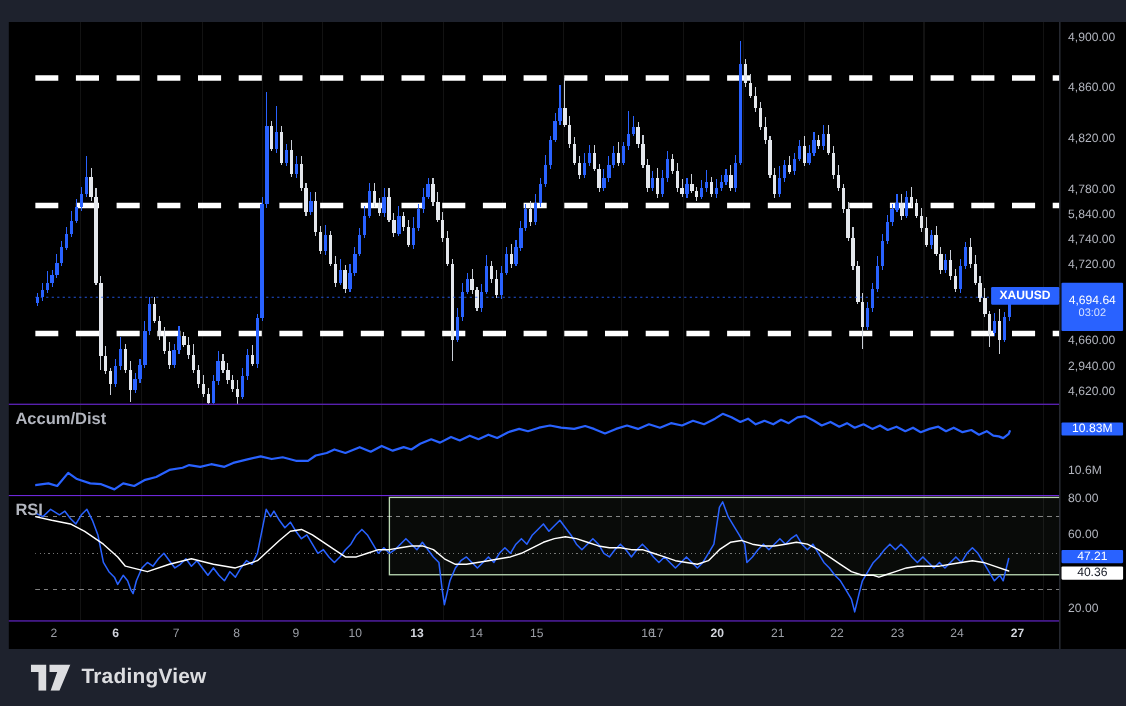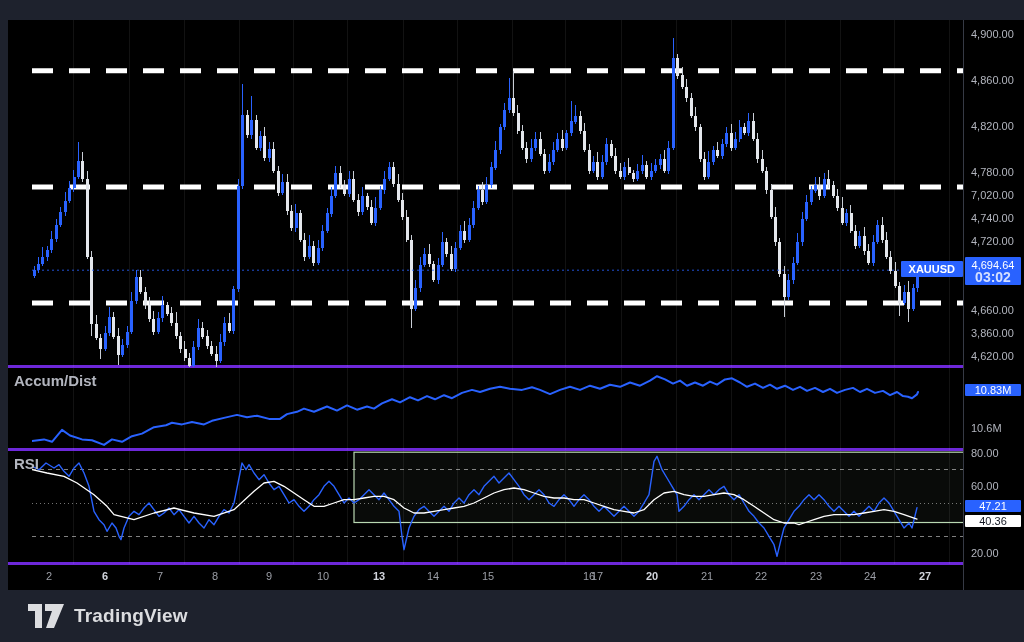--- a/index.html
+++ b/index.html
@@ -2,36 +2,36 @@
 <html><head>
 <meta charset="utf-8">
 <style>
   html,body{margin:0;padding:0;background:#000;}
   .stage{position:relative;width:1024px;height:642px;background:#1e222d;overflow:hidden;
          font-family:"Liberation Sans",sans-serif;-webkit-font-smoothing:antialiased;}
   .topbar{position:absolute;left:0;top:0;width:100%;height:20px;background:#1e222d;}
   .topbar span{display:inline-block;margin-left:28px;line-height:20px;font-size:11px;font-weight:bold;color:#bfc2c9;}
   .chart{position:absolute;left:8px;top:20px;right:0;bottom:52px;background:#000;}
   .plots{position:absolute;left:0;top:0;right:61px;bottom:0;}
-  .panel{position:relative;width:100%;box-sizing:border-box;border-bottom:3px solid #6d28d9;padding-left:24px;}
+  .panel{position:relative;width:100%;box-sizing:border-box;border-bottom:1px solid #6d28d9;padding-left:24px;}
   .panel svg{display:block;}
   #panel-main{height:348px;}
   #panel-accum{height:83px;}
   #panel-rsi{height:114px;}
   .timeaxis{position:relative;height:25px;}
   .timeaxis .tlab{position:absolute;top:5px;transform:translateX(-50%);font-size:11px;color:#9b9ea6;}
   .timeaxis .tlab.bold{font-weight:bold;color:#d1d4dc;}
   .ind-title{position:absolute;left:6px;top:4px;font-size:15px;font-weight:bold;color:#b2b5be;z-index:3;}
   .paxis{position:absolute;top:0;right:0;bottom:0;width:61px;background:#000;border-left:1px solid #363a45;box-sizing:border-box;}
   .plab{position:absolute;left:7px;font-size:11px;color:#b2b5be;white-space:nowrap;}
   .axis-badge{position:absolute;left:1px;right:3px;text-align:center;font-size:11px;border-radius:1px;z-index:4;}
   .axis-badge.blue{background:#2962FF;color:#fff;}
   .axis-badge.white{background:#fff;color:#131722;}
-  #price-badge{padding:2px 0;line-height:12px;}
-  #price-badge .cd{font-size:14px;color:rgba(255,255,255,.8);font-weight:bold;}
+  #price-badge{padding:10px 0;line-height:12px;}
+  #price-badge .cd{font-size:10px;color:rgba(255,255,255,.8);}
   .sym-badge{position:absolute;right:0;background:#2962FF;color:#fff;font-size:11px;font-weight:bold;
              padding:2px 8px;z-index:3;border-radius:1px;}
   .bottombar{position:absolute;left:0;bottom:0;width:100%;height:52px;background:#1e222d;}
   .brand{position:absolute;left:28px;top:14px;display:flex;align-items:center;gap:8px;}
   .brand .txt{font-size:19px;font-weight:bold;color:#dcdde0;letter-spacing:.2px;}
 </style>
 </head>
 <body>
 
 <div class="stage">
@@ -542,26 +542,26 @@
         <div>4,694.64</div>
         <div class="cd">03:02</div>
       </div>
       <div class="axis-badge blue" id="accum-badge" style="top: 364px;">10.83M</div>
       <div class="axis-badge blue" id="rsi-badge" style="top: 480px;">47.21</div>
       <div class="axis-badge white" id="rsi-ma-badge" style="top: 495px;">40.36</div>
     <div class="plab" style="top: 8px;">4,900.00</div>
         <div class="plab" style="top: 54px;">4,860.00</div>
         <div class="plab" style="top: 100px;">4,820.00</div>
         <div class="plab" style="top: 146px;">4,780.00</div>
-        <div class="plab" style="top: 169px;">7,020.00</div>
+        <div class="plab" style="top: 169px;">5,840.00</div>
         <div class="plab" style="top: 192px;">4,740.00</div>
         <div class="plab" style="top: 215px;">4,720.00</div>
         <div class="plab" style="top: 238px;">4,700.00</div>
         <div class="plab" style="top: 284px;">4,660.00</div>
-        <div class="plab" style="top: 307px;">3,860.00</div>
+        <div class="plab" style="top: 307px;">2,940.00</div>
         <div class="plab" style="top: 330px;">4,620.00</div>
         <div class="plab" style="top: 402px;">10.6M</div>
         <div class="plab" style="top: 427px;">80.00</div>
         <div class="plab" style="top: 460px;">60.00</div>
         <div class="plab" style="top: 527px;">20.00</div>
       </div>
   </div>
 
   <div class="bottombar">
     <div class="brand">

